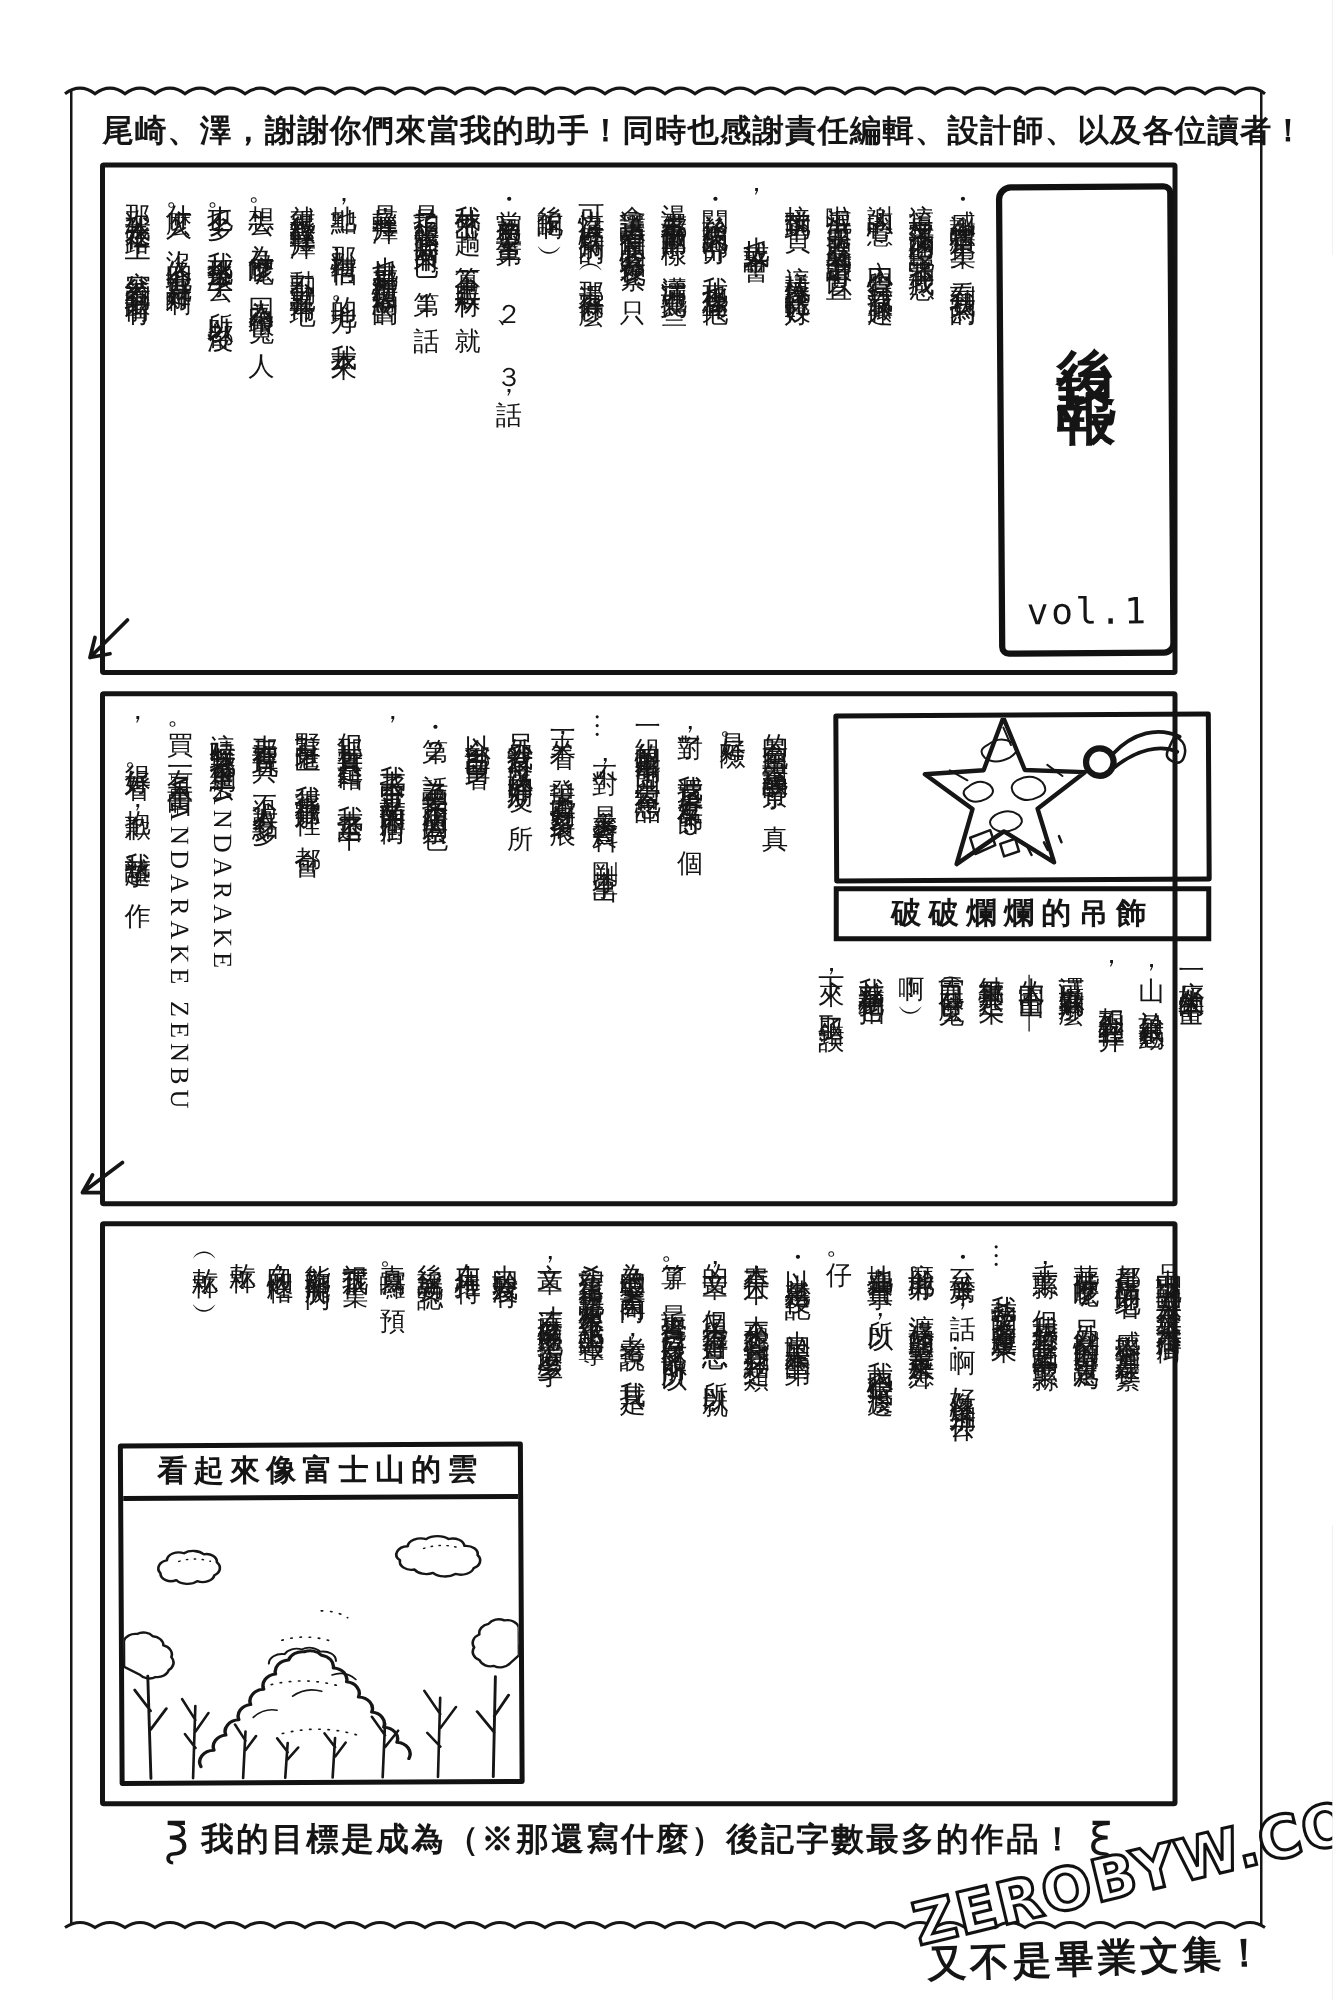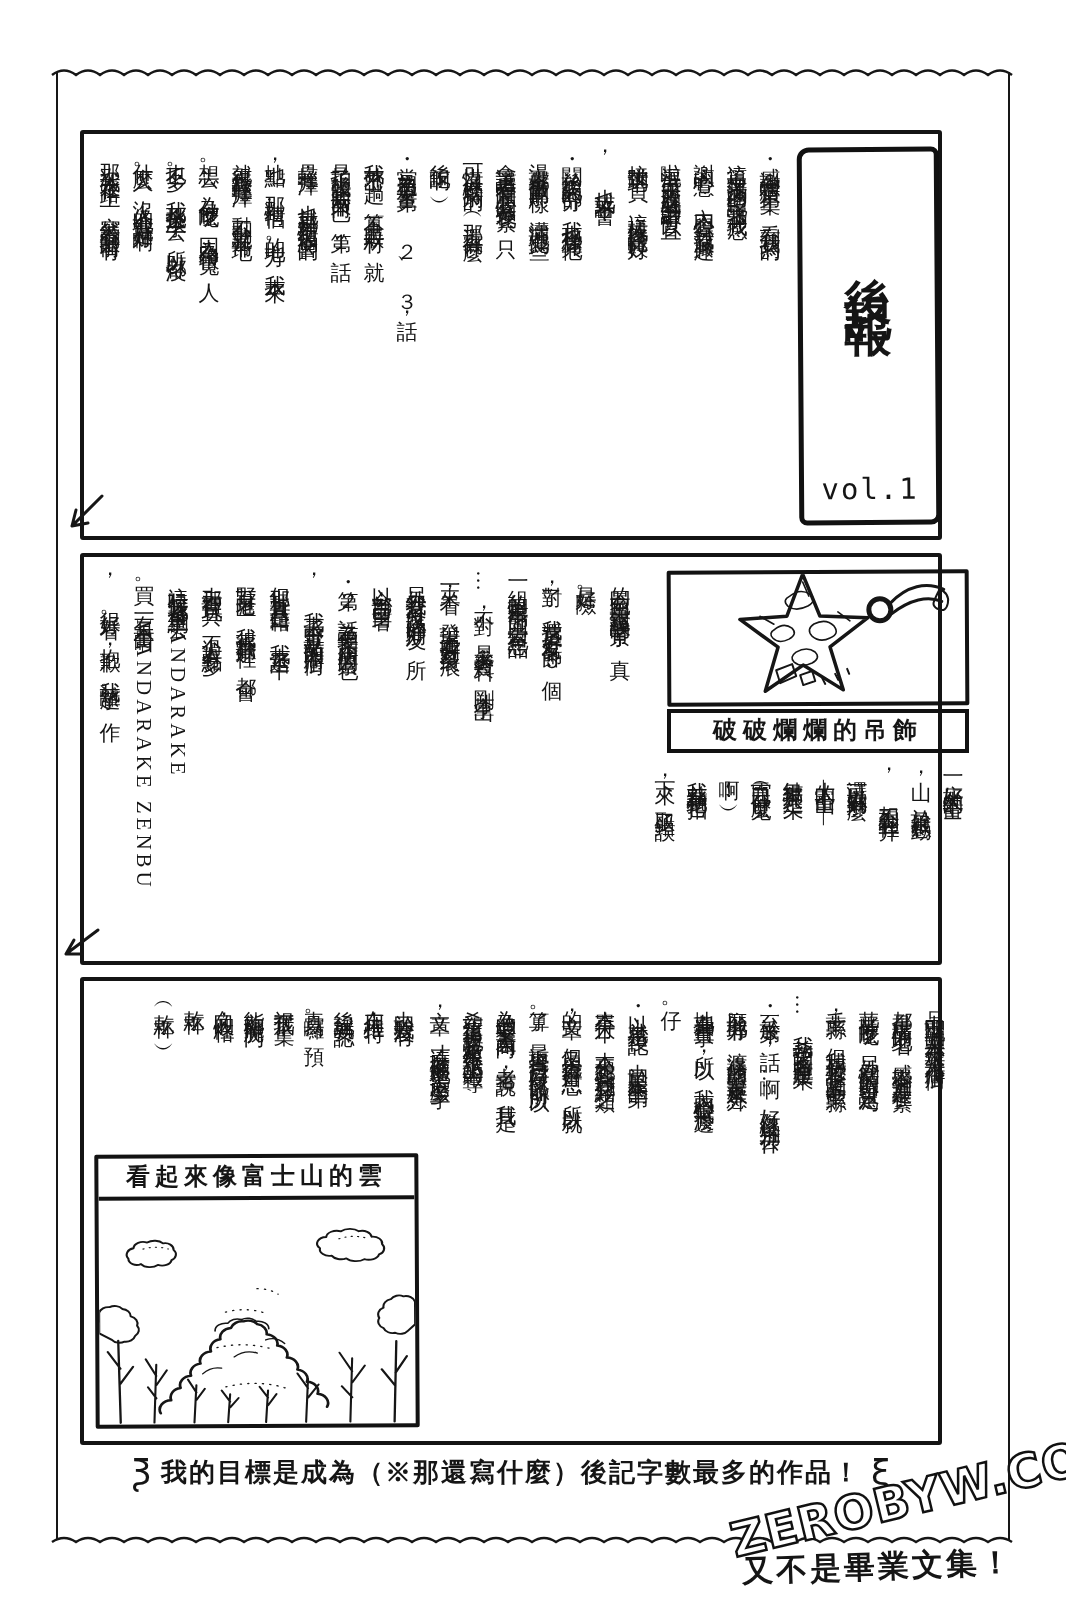--- a/index.html
+++ b/index.html
@@ -113,20 +113,21 @@
 
   <svg class="wavy wavy-top" viewBox="0 0 966 18" preserveAspectRatio="none">
     <path d="M2,13 q12,-9 24,0 q12,-9 24,0 q12,-9 24,0 q12,-9 24,0 q12,-9 24,0 q12,-9 24,0 q12,-9 24,0 q12,-9 24,0 q12,-9 24,0 q12,-9 24,0 q12,-9 24,0 q12,-9 24,0 q12,-9 24,0 q12,-9 24,0 q12,-9 24,0 q12,-9 24,0 q12,-9 24,0 q12,-9 24,0 q12,-9 24,0 q12,-9 24,0 q12,-9 24,0 q12,-9 24,0 q12,-9 24,0 q12,-9 24,0 q12,-9 24,0 q12,-9 24,0 q12,-9 24,0 q12,-9 24,0 q12,-9 24,0 q12,-9 24,0 q12,-9 24,0 q12,-9 24,0 q12,-9 24,0 q12,-9 24,0 q12,-9 24,0 q12,-9 24,0 q12,-9 24,0 q12,-9 24,0 q12,-9 24,0 q12,-9 24,0" fill="none" stroke="#161616" stroke-width="2.5"></path>
   </svg>
   <svg class="wavy wavy-bottom" viewBox="0 0 966 18" preserveAspectRatio="none">
     <path d="M2,12 q12,-8 24,0 q12,-8 24,0 q12,-8 24,0 q12,-8 24,0 q12,-8 24,0 q12,-8 24,0 q12,-8 24,0 q12,-8 24,0 q12,-8 24,0 q12,-8 24,0 q12,-8 24,0 q12,-8 24,0 q12,-8 24,0 q12,-8 24,0 q12,-8 24,0 q12,-8 24,0 q12,-8 24,0 q12,-8 24,0 q12,-8 24,0 q12,-8 24,0 q12,-8 24,0 q12,-8 24,0 q12,-8 24,0 q12,-8 24,0 q12,-8 24,0 q12,-8 24,0 q12,-8 24,0 q12,-8 24,0 q12,-8 24,0 q12,-8 24,0 q12,-8 24,0 q12,-8 24,0 q12,-8 24,0 q12,-8 24,0 q12,-8 24,0 q12,-8 24,0 q12,-8 24,0 q12,-8 24,0 q12,-8 24,0 q12,-8 24,0" fill="none" stroke="#161616" stroke-width="2.5"></path>
   </svg>
   <div class="edge edge-left"></div>
   <div class="edge edge-right"></div>
 
+  <div class="banner">尾崎、澤，謝謝你們來當我的助手！同時也感謝責任編輯、設計師、以及各位讀者！</div>
 
   <div class="section sec1">
     <div class="vflow">
       <div class="masthead">
         <div class="masthead-title">後記報</div>
         <div class="masthead-vol">vol.1</div>
       </div>
       <p class="col">・感謝您購買第一集！看到我寫的</p>
       <p class="col">這篇文字滿滿的後記（塞滿了我感</p>
       <p class="col">謝的心意），內心覺得「我沒興趣</p>

